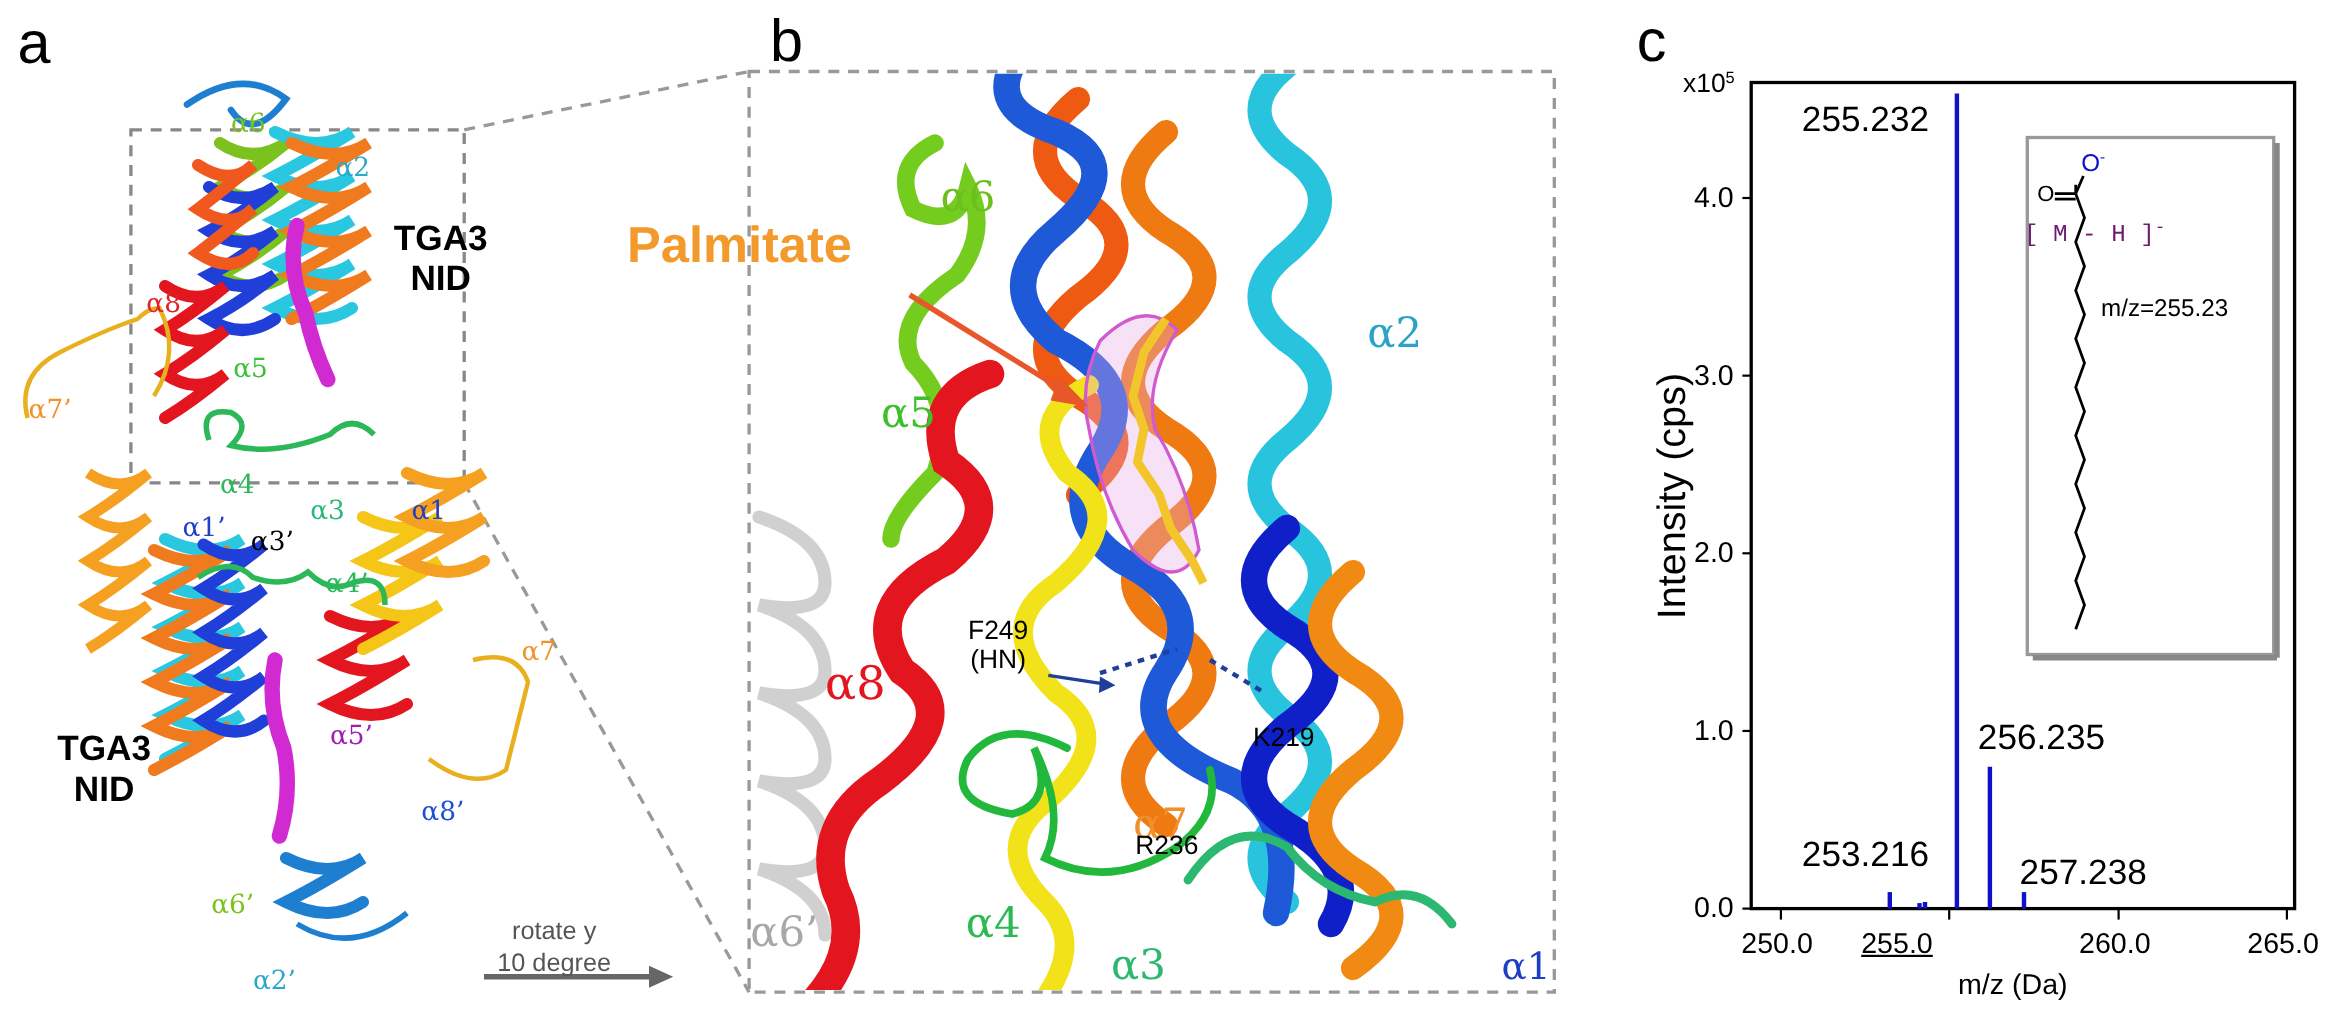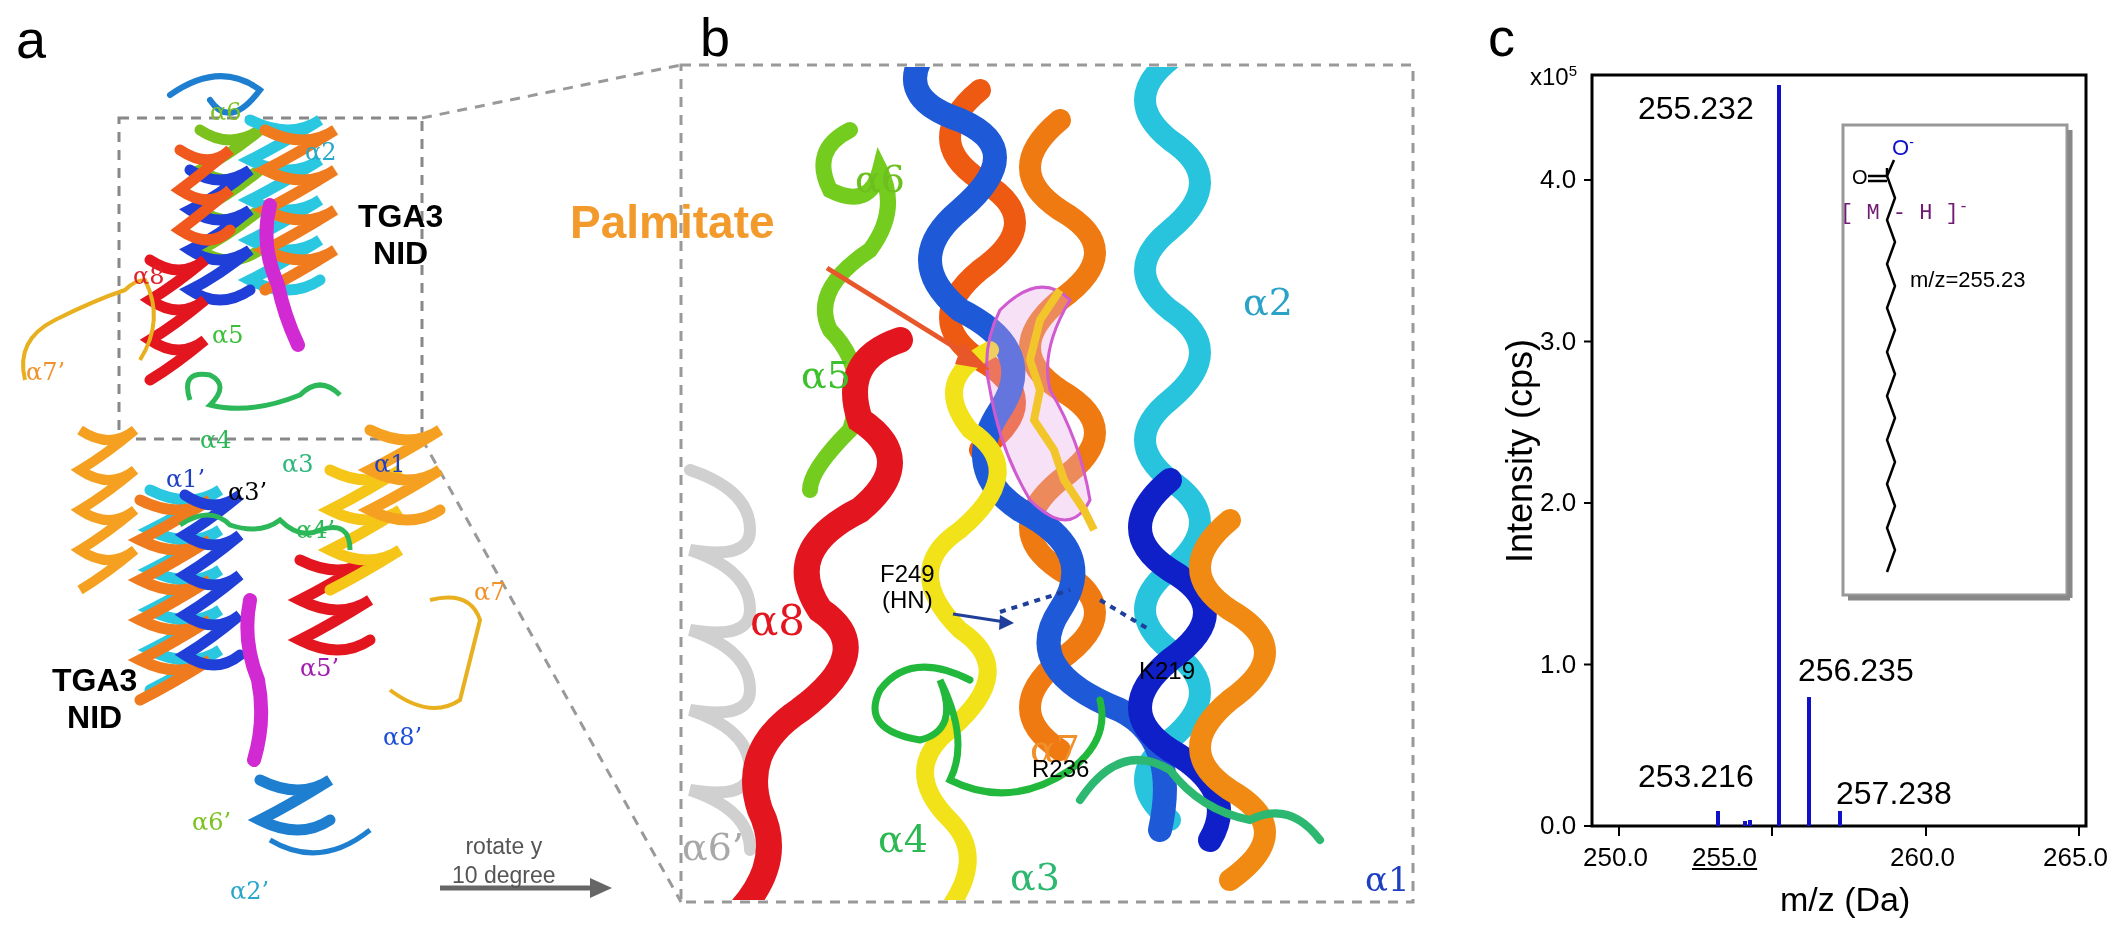--- a/index.html
+++ b/index.html
@@ -212,19 +212,19 @@
 <div class="abs tick-lbl" style="left:1540px;top:649px;">1.0</div>
 <div class="abs tick-lbl" style="left:1540px;top:487px;">2.0</div>
 <div class="abs tick-lbl" style="left:1540px;top:326px;">3.0</div>
 <div class="abs tick-lbl" style="left:1540px;top:164px;">4.0</div>
 
 <div class="abs tick-lbl" style="left:1583px;top:842px;">250.0</div>
 <div class="abs tick-lbl" style="left:1692px;top:842px;text-decoration:underline;">255.0</div>
 <div class="abs tick-lbl" style="left:1890px;top:842px;">260.0</div>
 <div class="abs tick-lbl" style="left:2043px;top:842px;">265.0</div>
 
-<div class="abs" style="left:1780px;top:880px;font-size:34px;">m/z (Da)</div>
+<div class="abs" style="left:1780px;top:880px;font-size:26px;">m/z (Da)</div>
 <div class="abs" style="left:1370px;top:430px;width:300px;text-align:center;font-size:36px;transform:rotate(-90deg);">Intensity (cps)</div>
 
 <div class="abs peak-lbl" style="left:1638px;top:90px;text-align:right;">255.232</div>
 <div class="abs peak-lbl" style="left:1798px;top:652px;">256.235</div>
 <div class="abs peak-lbl" style="left:1638px;top:758px;">253.216</div>
 <div class="abs peak-lbl" style="left:1836px;top:775px;">257.238</div>
 
 </body></html>

